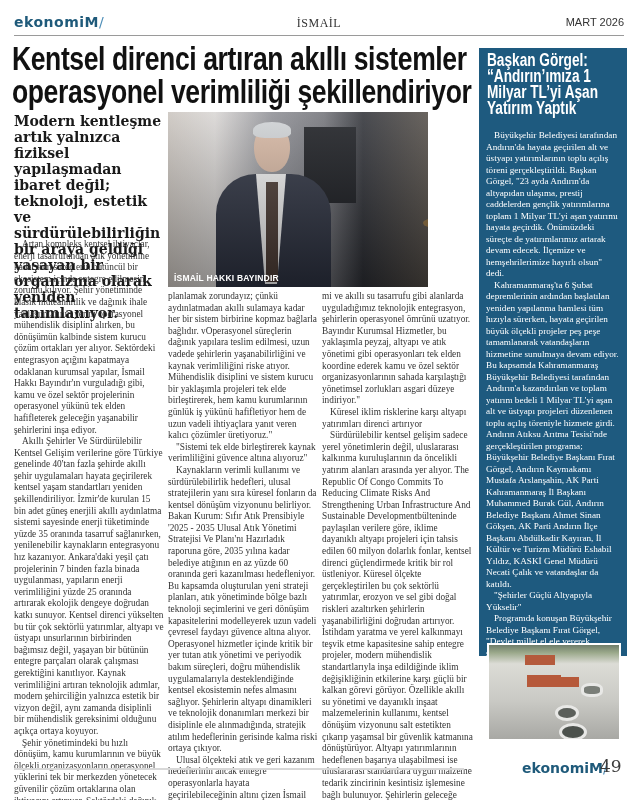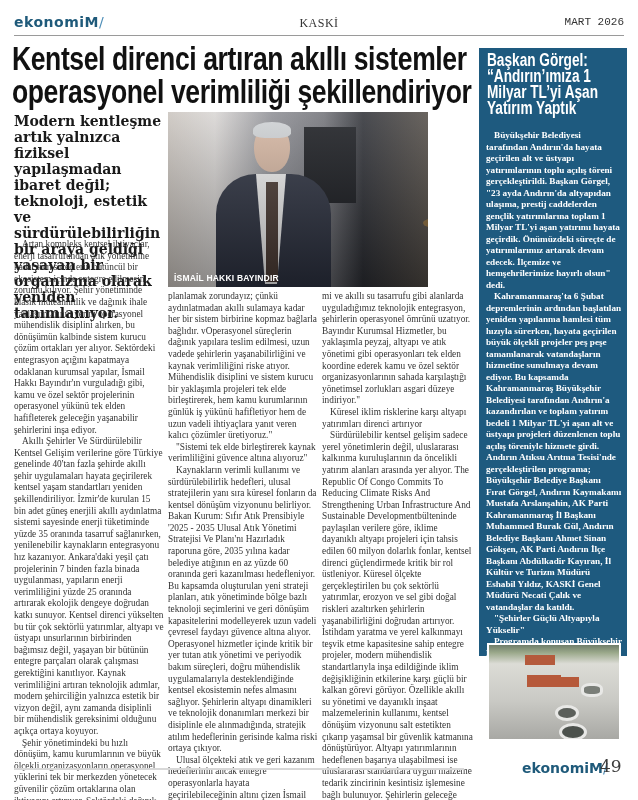--- a/index.html
+++ b/index.html
@@ -1,60 +1,60 @@
 <!DOCTYPE html>
 <html><head>
 <meta charset="utf-8">
 <style>
   * { margin:0; padding:0; box-sizing:border-box; }
   body { width:638px; height:800px; background:#ffffff; position:relative; overflow:hidden; font-family:"DejaVu Serif", serif; color:#222; }
   .header { position:absolute; left:14px; top:14px; width:610px; height:22px; border-bottom:1px solid #9a9a9a; }
   .logo { position:absolute; left:0; top:0; font-family:"DejaVu Sans", sans-serif; font-size:14px; font-weight:bold; color:#1f5a7a; letter-spacing:0.5px; }
   .logo .slash { color:#4f8fb8; font-weight:normal; }
   .section { position:absolute; left:0; width:100%; top:2px; text-align:center; font-family:"Liberation Serif", serif; font-size:12px; color:#333; letter-spacing:0.5px; }
-  .date { position:absolute; right:0; top:2px; font-family:Liberation Mono, monospace; font-size:11px; color:#333; }
+  .date { position:absolute; right:0; top:2px; font-family:Liberation Sans, sans-serif; font-size:11px; color:#333; }
   .headline { position:absolute; left:12px; top:42px; width:460px; font-family:"Liberation Sans", sans-serif; font-weight:bold; font-size:34px; line-height:33px; color:#111; transform:scaleX(0.78); transform-origin:left top; width:590px; letter-spacing:-0.5px; }
   .lead { position:absolute; left:14px; top:113px; width:150px; font-family:"DejaVu Serif", serif; font-weight:bold; font-size:14px; line-height:16px; color:#1a1a1a; }
   .col { position:absolute; font-family:"Liberation Serif", serif; font-size:9.3px; line-height:11.6px; color:#333; text-align:left; }
   .col p { text-indent:8px; }
   .col1 { left:14px; top:239px; width:150px; }
   .col2 { left:168px; top:291px; width:150px; }
   .col3 { left:322px; top:291px; width:152px; }
   .photo { position:absolute; left:168px; top:112px; width:260px; height:175px; overflow:hidden; background:linear-gradient(90deg,#c9c3bd 0%,#d8d5d3 18%,#8c8d93 40%,#6f7076 60%,#2b2d33 75%,#504a44 100%); }
   .photo .wall { position:absolute; left:0; top:0; width:100%; height:100%; background:linear-gradient(180deg,rgba(255,255,255,0.15),rgba(0,0,0,0.35)); }
   .photo .frame { position:absolute; left:136px; top:15px; width:52px; height:76px; background:#15171c; }
   .photo .suit { position:absolute; left:48px; top:62px; width:115px; height:115px; background:#2c3140; border-radius:40px 40px 0 0; }
   .photo .shirt { position:absolute; left:88px; top:62px; width:30px; height:110px; background:#f2f2f2; clip-path:polygon(0 0,100% 0,70% 100%,30% 100%); }
   .photo .tie { position:absolute; left:98px; top:70px; width:12px; height:100px; background:#4a3a33; }
   .photo .head { position:absolute; left:86px; top:12px; width:36px; height:48px; background:#d7b7a2; border-radius:48%; }
   .photo .hair { position:absolute; left:85px; top:10px; width:38px; height:16px; background:#cfd2d5; border-radius:50% 50% 30% 30%; }
   .photo .lamp { position:absolute; left:255px; top:105px; width:40px; height:12px; background:#8a6a3a; border-radius:50%; }
   .caption { position:absolute; left:6px; bottom:4px; font-family:"Liberation Sans", sans-serif; font-weight:bold; font-size:8.5px; color:#fff; letter-spacing:0.2px; }
   .sidebar { position:absolute; left:479px; top:48px; width:148px; height:608px; background:#1e5a7f; }
   .side-title { position:absolute; left:8px; top:4px; width:180px; font-family:"Liberation Sans", sans-serif; font-weight:bold; font-size:17.5px; line-height:16px; color:#ffffff; transform:scaleX(0.78); transform-origin:left top; }
   .side-body { position:absolute; left:7px; top:82px; width:136px; font-family:"Liberation Serif", serif; font-size:9.2px; line-height:11.5px; color:#ffffff; }
-  .side-body p { text-indent:8px;font-weight:bold; }
+  .side-body p { text-indent:8px; }
   .side-photo { position:absolute; left:8px; top:595px; width:134px; height:98px; border:2px solid #fff; background:linear-gradient(180deg,#6f7d6a 0%,#9aa88a 8%,#dcdcd6 20%,#c9c9c4 60%,#a8a8a4 100%); overflow:hidden; }
   .side-photo .roof1 { position:absolute; left:36px; top:10px; width:30px; height:10px; background:#b45a3c; }
   .side-photo .roof2 { position:absolute; left:38px; top:30px; width:34px; height:12px; background:#b6593a; }
   .side-photo .roof3 { position:absolute; left:72px; top:32px; width:18px; height:10px; background:#b6593a; }
   .side-photo .tank1 { position:absolute; left:66px; top:60px; width:24px; height:16px; border:3px solid #e8e8e6; border-radius:50%; background:#5b5f5a; }
   .side-photo .tank2 { position:absolute; left:70px; top:78px; width:28px; height:18px; border:3px solid #e8e8e6; border-radius:50%; background:#4d524d; }
   .side-photo .tank3 { position:absolute; left:92px; top:38px; width:22px; height:14px; border:3px solid #e8e8e6; border-radius:40%; background:#7a7e78; }
   .footer-line { position:absolute; left:14px; top:768px; width:450px; height:2px; background:#d8d8d8; }
   .footer-logo { position:absolute; left:522px; top:760px; font-family:"DejaVu Sans", sans-serif; font-weight:bold; font-size:14px; color:#1f5a7a; }
   .footer-logo .slash { color:#4f8fb8; font-weight:normal; }
   .page-num { position:absolute; left:600px; top:756px; font-family:"DejaVu Serif", serif; font-weight:normal; font-size:17px; color:#3b3b3b; }
 </style>
 </head>
 <body>
 
 <div class="header">
   <div class="logo"><span>ekonomiM</span><span class="slash">/</span></div>
-  <div class="section">KASKİ</div>
+  <div class="section">İSMAİL</div>
   <div class="date">MART 2026</div>
 </div>
 
 <div class="headline">
   <div>Kentsel direnci artıran akıllı sistemler</div>
   <div>operasyonel verimliliği şekillendiriyor</div>
 </div>
 
 <div class="lead">Modern kentleşme artık yalnızca fiziksel yapılaşmadan ibaret değil; teknoloji, estetik ve sürdürülebilirliğin bir araya geldiği yaşayan bir organizma olarak yeniden tanımlanıyor.</div>
 

